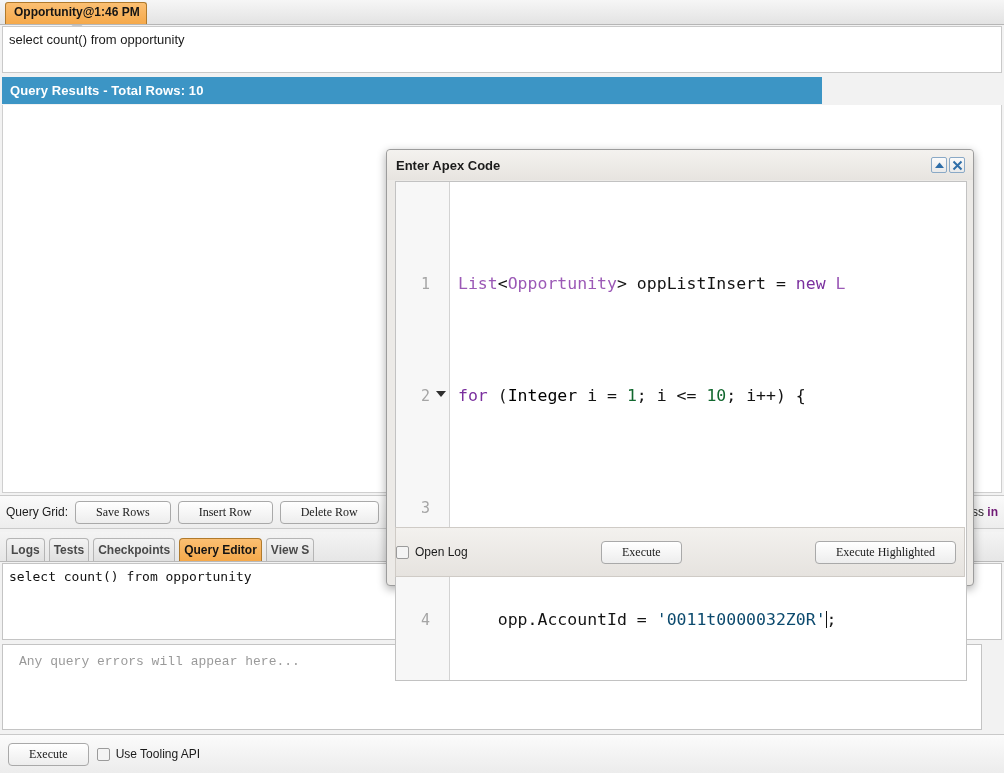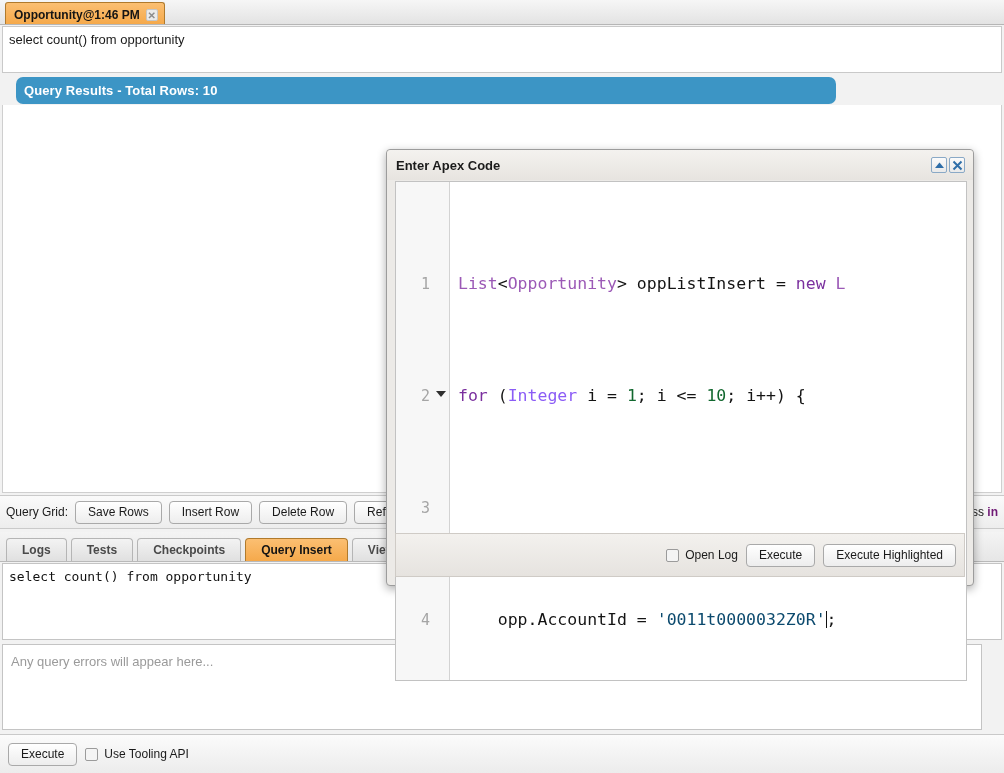--- a/index.html
+++ b/index.html
@@ -27,20 +27,21 @@
     position: absolute; left: 5px; top: 2px;
     height: 22px;
     padding: 2px 6px 0 8px;
     background: linear-gradient(#fbbf72, #f5a94b);
     border: 1px solid #b07a2c;
     border-bottom: none;
     border-radius: 3px 3px 0 0;
     display: flex; align-items: center; gap: 6px;
     font-size: 12px; font-weight: bold; color: #141414;
     white-space: nowrap;
+    flex-direction: column;
   }
   .qtab-close {
     display: inline-block;
     width: 12px; height: 12px;
     line-height: 11px; text-align: center;
     font-size: 10px; font-weight: bold;
     color: #8c8c8c;
     background: #ebebeb;
     border: 1px solid #c6c6c6;
     border-radius: 2px;
@@ -51,29 +52,28 @@
     position: absolute; left: 2px; top: 26px;
     width: 1000px; height: 47px;
     background: #ffffff;
     border: 1px solid #c9c9c9;
     padding: 5px 6px;
     font-size: 13px; color: #1a1a1a;
   }
 
   
   .results-banner {
-    position: absolute; left: 16px; top: 77px;
+    position: absolute; left: 2px; top: 77px;
     width: 820px; height: 27px;
     background: #3c95c5;
     color: #ffffff;
     font-size: 13px; font-weight: bold;
     display: flex; align-items: center;
     padding-left: 8px;
     letter-spacing: 0.1px;
-    border-radius: 7px;
   }
 
   
   .results-grid {
     position: absolute; left: 2px; top: 105px;
     width: 1000px; height: 388px;
     background: #ffffff;
     border: 1px solid #cfcfcf;
     border-top: none;
   }
@@ -91,41 +91,41 @@
     overflow: hidden;
   }
   .gridbar-label {
     font-size: 12px; color: #1c1c1c; white-space: nowrap;
   }
   .btn {
     background: linear-gradient(#ffffff, #ededed);
     border: 1px solid #a9a9a9;
     border-radius: 4px;
     font-size: 12px; color: #1a1a1a;
-    padding: 3px 12px;
+    padding: 3px 20px;
     white-space: nowrap;
-    font-family: Liberation Sans, sans-serif;
+    font-family: Liberation Serif, serif;
     line-height: 15px;
   }
   .clip-txt { position: absolute; right: 6px; top: 505px; font-size: 12px; color:#1a1a1a; }
   .clip-txt .blue { color: #701a75; font-weight: bold; }
 
   
   .lowtabs {
     position: absolute; left: 0px; top: 532px;
     width: 1004px; height: 30px;
     background: linear-gradient(#f4f4f4, #e6e6e6);
     display: flex; align-items: flex-end;
     gap: 4px; padding-left: 6px;
     overflow: hidden;
     border-bottom: 1px solid #b9b9b9;
   }
   .ltab {
     height: 23px;
-    padding: 0 15px;
+    padding: 0 4px;
     display: flex; align-items: center;
     font-size: 12px; font-weight: bold; color: #4a4a4a;
     background: linear-gradient(#f3f3f3, #e0e0e0);
     border: 1px solid #b5b5b5;
     border-bottom: none;
     border-radius: 4px 4px 0 0;
     white-space: nowrap;
   }
   .ltab.active {
     background: linear-gradient(#fbbf72, #f5a94b);
@@ -143,22 +143,22 @@
     font-family: "DejaVu Sans Mono", monospace;
     font-size: 13px; color: #111111;
   }
 
   
   .error-panel {
     position: absolute; left: 2px; top: 644px;
     width: 980px; height: 86px;
     background: #ffffff;
     border: 1px solid #c4c4c4;
-    padding: 9px 8px;
-    font-family: Liberation Sans, sans-serif;
+    padding: 9px 16px;
+    font-family: Liberation Mono, monospace;
     font-size: 13px; color: #9a9a9a;
   }
 
   
   .bottombar {
     position: absolute; left: 0; top: 734px;
     width: 1004px; height: 39px;
     background: linear-gradient(#fbfbfb, #ececec);
     border-top: 1px solid #c9c9c9;
     display: flex; align-items: center;
@@ -234,36 +234,36 @@
   .fold {
     position: absolute; left: 40px; top: 9px;
     width: 0; height: 0;
     border-left: 5px solid transparent;
     border-right: 5px solid transparent;
     border-top: 6px solid #2f2f2f;
   }
   .ct { position: absolute; left: 62px; top: 0; color: #141414; }
   .kw  { color: #7a2f9e; }
   .kw2 { color: #9b59b6; }
-  .typ { color: #8b5cf6; margin-top: 44px; }
+  .typ { color: #000000; margin-top: 44px; }
   .str { color: #0c4a6e; margin-top: 28px; }
   .num { color: #12682f; }
   .caret {
     display: inline-block;
     width: 1px; height: 17px;
     background: #111;
     vertical-align: -3px;
   }
 
   .dlg-footer {
     position: absolute; left: 8px; right: 8px; bottom: 8px;
-    height: 44px;
+    height: 50px;
     background: linear-gradient(#f3f1ee, #e6e3df);
     border: 1px solid #cfcbc6;
-    display: flex; align-items: center; justify-content: flex-end;
+    display: flex; align-items: center; justify-content: space-between;
     gap: 8px; padding-right: 8px;
   }
 </style>
 </head>
 <body>
 
 <div id="app">
 
   <div class="tabstrip">
     <div class="qtab">
@@ -288,21 +288,21 @@
     <button class="btn">Insert Row</button>
     <button class="btn">Delete Row</button>
     <button class="btn">Refresh</button>
   </div>
   <div class="clip-txt"><span>ess </span><span class="blue">in</span></div>
 
   <div class="lowtabs">
     <div class="ltab">Logs</div>
     <div class="ltab">Tests</div>
     <div class="ltab">Checkpoints</div>
-    <div class="ltab active">Query Insert</div>
+    <div class="ltab active">Query Editor</div>
     <div class="ltab">View S</div>
   </div>
 
   <div class="query-editor">
     <span>select count() from opportunity</span>
   </div>
 
   <div class="error-panel">
     <span>Any query errors will appear here...</span>
   </div>

